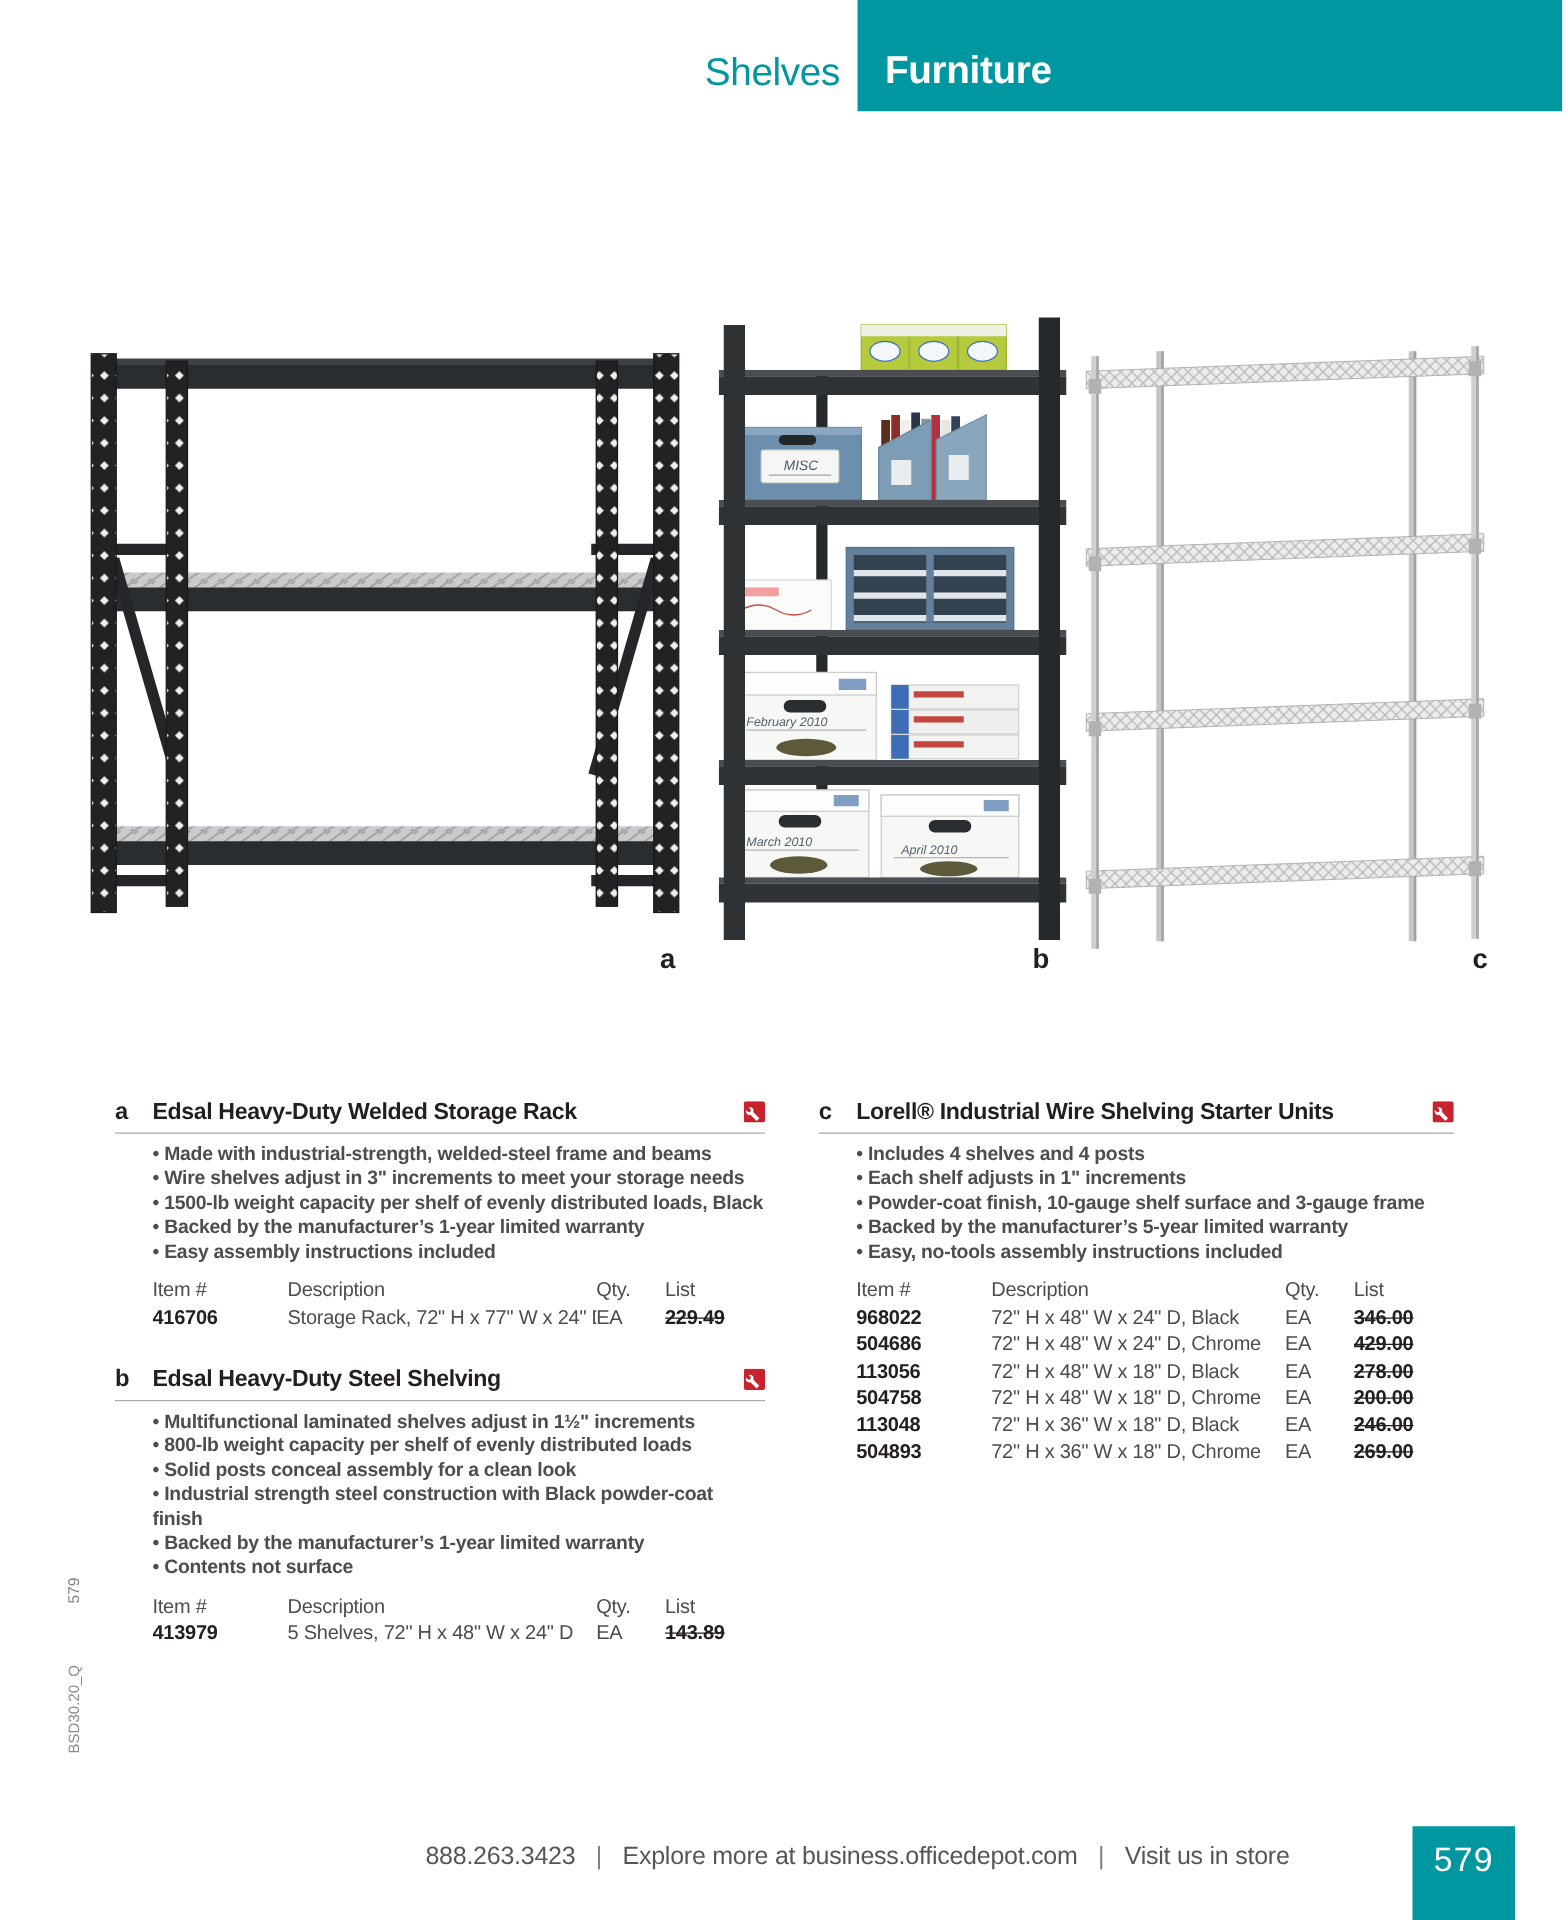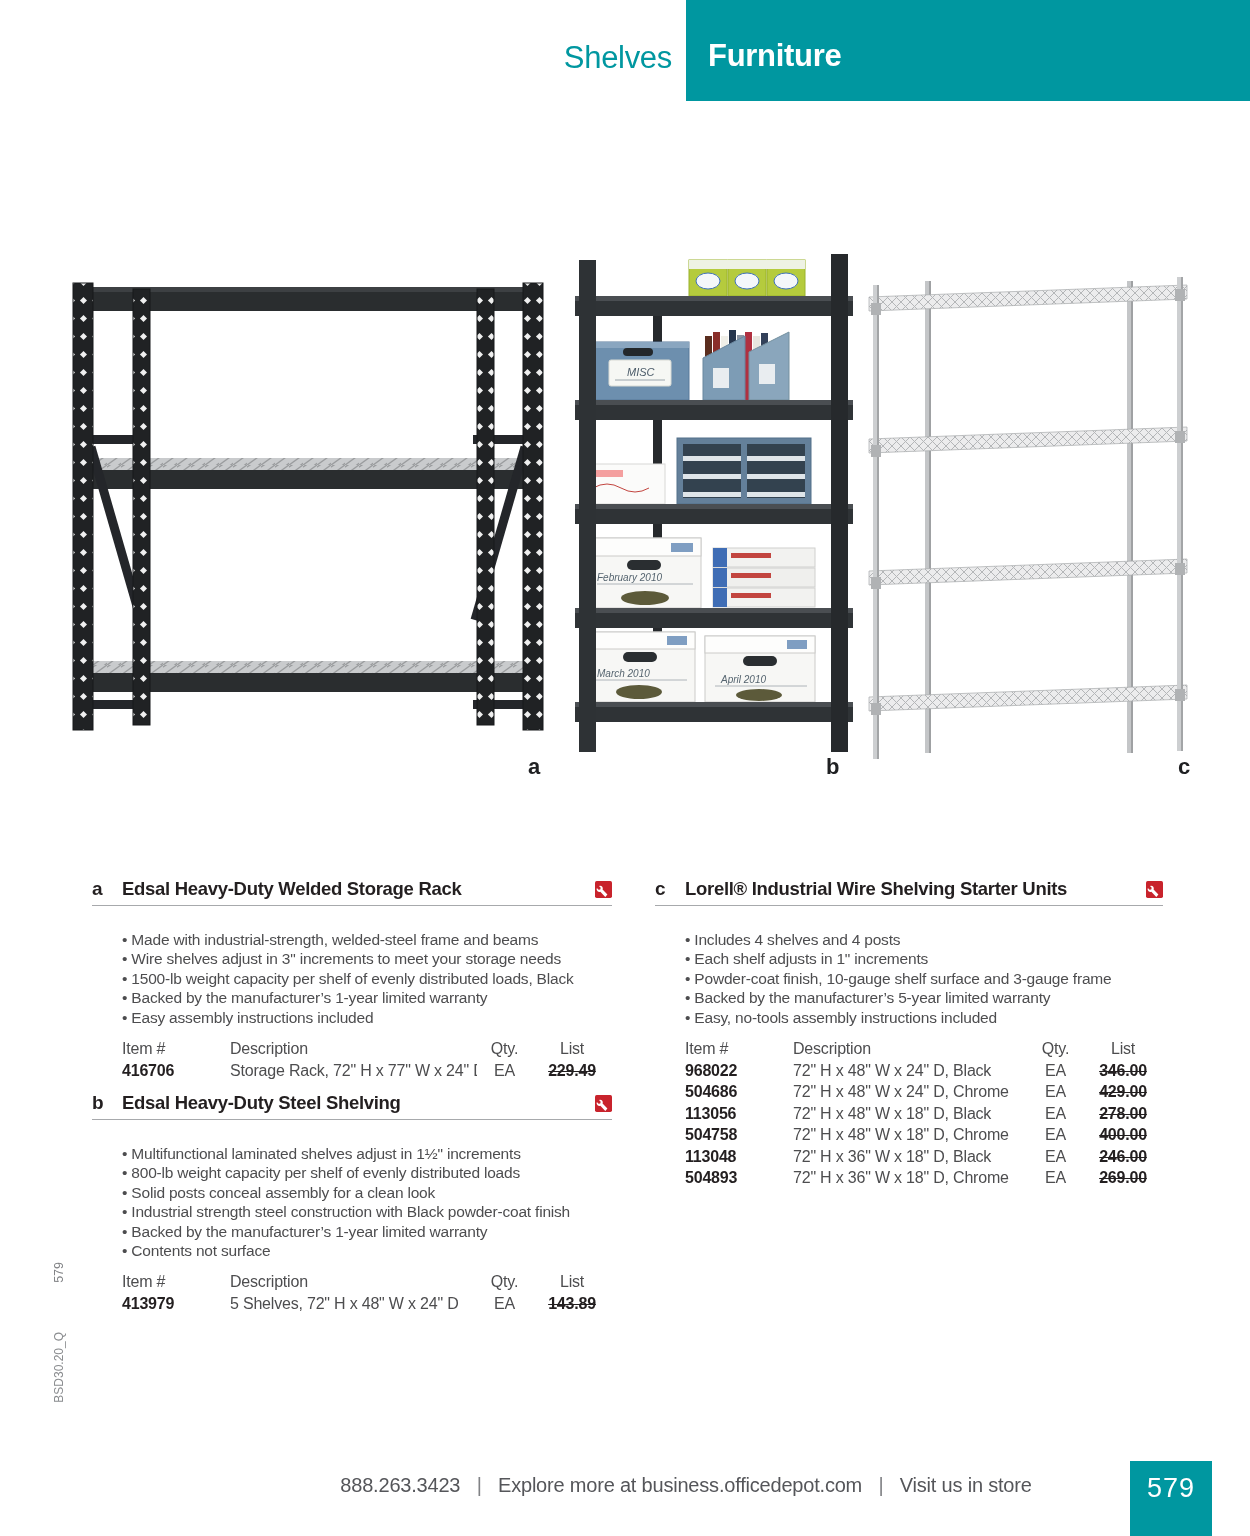--- a/index.html
+++ b/index.html
@@ -2,41 +2,41 @@
 <html><head>
 <meta charset="utf-8">
 <style>
   html,body{margin:0;padding:0;background:#fff;}
   .page{position:relative;width:1250px;height:1536px;background:#ffffff;
         font-family:"Liberation Sans",sans-serif;overflow:hidden;}
 
   
   .header-shelving{position:absolute;top:40px;left:380px;width:292px;text-align:right;
        font-size:31px;color:#0097a0;letter-spacing:-0.3px;}
-  .header-tab{position:absolute;top:0;left:686px;width:564px;height:101px;background:#0097a0;}
+  .header-tab{position:absolute;top:0;left:686px;width:564px;height:89px;background:#0097a0;}
   .header-tab span{position:absolute;left:22px;top:38px;color:#ffffff;font-weight:bold;
        font-size:31px;letter-spacing:-0.3px;}
 
   
   .fig{position:absolute;}
   .fig-label{position:absolute;font-weight:bold;font-size:22px;color:#1f2022;}
 
   
   .section{position:absolute;}
   .sec-head{display:flex;align-items:baseline;border-bottom:1px solid #a7a9ac;padding-bottom:5px;}
   .sec-letter{width:30px;flex:none;font-weight:bold;font-size:19px;color:#231f20;}
   .sec-title{flex:1;font-weight:bold;font-size:18.5px;color:#231f20;letter-spacing:-0.3px;}
   .sec-icon{width:17px;height:17px;flex:none;align-self:center;}
-  .bullets{list-style:none;margin:24px 0 0 0;padding:0 0 0 30px;}
+  .bullets{list-style:none;margin:7px 0 0 0;padding:0 0 0 30px;font-weight:bold;}
   .bullets li{font-size:15.5px;line-height:19.4px;color:#4d4d4f;letter-spacing:-0.2px;}
   .bullets li::before{content:"• ";}
   .ptable{margin:11px 0 0 30px;border-collapse:collapse;table-layout:fixed;width:calc(100% - 30px);}
   .ptable th,.ptable td{padding:0;font-size:16px;line-height:21.5px;text-align:left;
        font-weight:normal;color:#4d4d4f;letter-spacing:-0.2px;white-space:nowrap;overflow:hidden;}
-  .ptable th.r,.ptable td.r{text-align:center;}
+  .ptable th.r,.ptable td.r{text-align:left;}
   .ptable td.item{font-weight:bold;color:#231f20;}
   .ptable td.price{font-weight:bold;color:#231f20;text-decoration:line-through;}
 
   
   .footer{position:absolute;top:1474px;left:330px;width:712px;text-align:center;
        font-size:20px;color:#55565a;letter-spacing:-0.2px;}
   .footer .sep{margin:0 11px;color:#808285;}
   .pagebox{position:absolute;left:1130px;top:1461px;width:82px;height:75px;background:#0097a0;
        box-sizing:border-box;text-align:center;padding-top:12px;}
   .pagebox span{color:#ffffff;font-size:27px;letter-spacing:1px;}
@@ -372,21 +372,21 @@
       <tr>
         <td class="item">113056</td>
         <td>72" H x 48" W x 18" D, Black</td>
         <td class="r">EA</td>
         <td class="r price">278.00</td>
       </tr>
       <tr>
         <td class="item">504758</td>
         <td>72" H x 48" W x 18" D, Chrome</td>
         <td class="r">EA</td>
-        <td class="r price">400.00</td>
+        <td class="r price">200.00</td>
       </tr>
       <tr>
         <td class="item">113048</td>
         <td>72" H x 36" W x 18" D, Black</td>
         <td class="r">EA</td>
         <td class="r price">246.00</td>
       </tr>
       <tr>
         <td class="item">504893</td>
         <td>72" H x 36" W x 18" D, Chrome</td>

